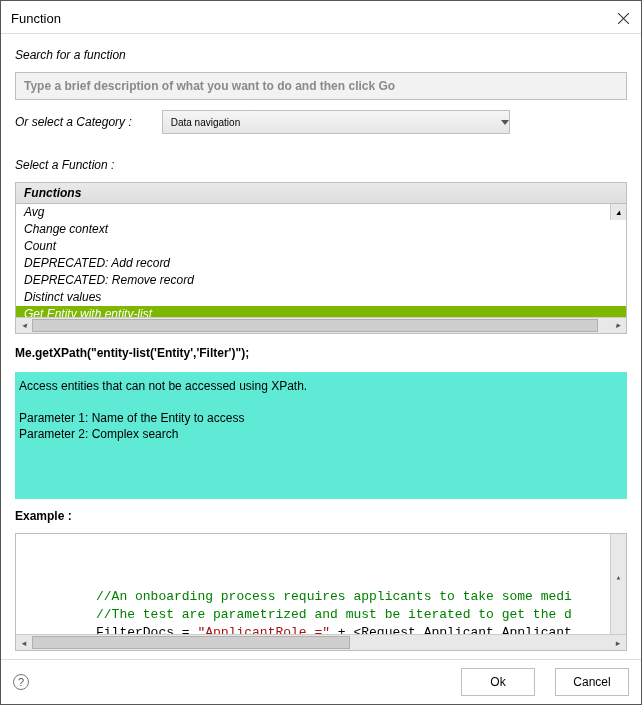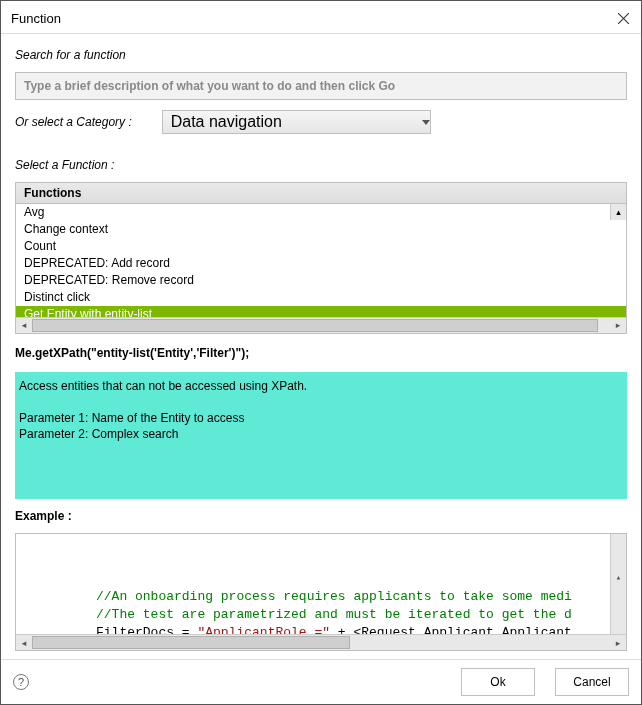--- a/index.html
+++ b/index.html
@@ -57,41 +57,42 @@
     height: 28px;
     min-width: 70px;
     padding: 0 14px;
     background: #fff;
     border: 1px solid #bfbfbf;
     font-size: 12px;
     cursor: pointer;
   }
   .label { font-size: 12px; white-space: nowrap; font-style: italic; }
   .category-select {
-    width: 269px;
+    width: 348px;
     height: 24px;
     border: 1px solid #bfbfbf;
     background: linear-gradient(#f5f5f5,#e6e6e6);
     display: flex;
     align-items: center;
     justify-content: space-between;
     padding: 0 0 0 8px;
-    font-size: 16px;
+    font-size: 10px;
   }
   .category-select .arrow {
     width: 0; height: 0;
     border-left: 4px solid transparent;
     border-right: 4px solid transparent;
     border-top: 5px solid #555;
   }
   .listbox {
     border: 1px solid #bfbfbf;
     height: 152px;
     display: flex;
     flex-direction: column;
+    font-style: italic;
   }
   .listbox-header {
     background: linear-gradient(#e9e9e9,#dedede);
     border-bottom: 1px solid #bfbfbf;
     font-weight: 600;
     padding: 3px 8px;
     font-size: 12px;
     display: flex;
     justify-content: space-between;
     align-items: center;
@@ -229,21 +230,21 @@
     <div class="listbox-header">
       <span>Functions</span>
     </div>
     <div class="listbox-items" id="fn-items">
       <div class="scroll-up">▴</div>
     <div class="listbox-item">Avg</div>
         <div class="listbox-item">Change context</div>
         <div class="listbox-item">Count</div>
         <div class="listbox-item">DEPRECATED: Add record</div>
         <div class="listbox-item">DEPRECATED: Remove record</div>
-        <div class="listbox-item">Distinct click</div>
+        <div class="listbox-item">Distinct values</div>
         <div class="listbox-item selected">Get Entity with entity-list</div>
       </div>
     <div class="hscrollbar">
       <div class="sbtn">◂</div>
       <div class="track">
           <div class="thumb" style="width:98%"></div>
         </div>
       <div class="sbtn">▸</div>
     </div>
   </div>

